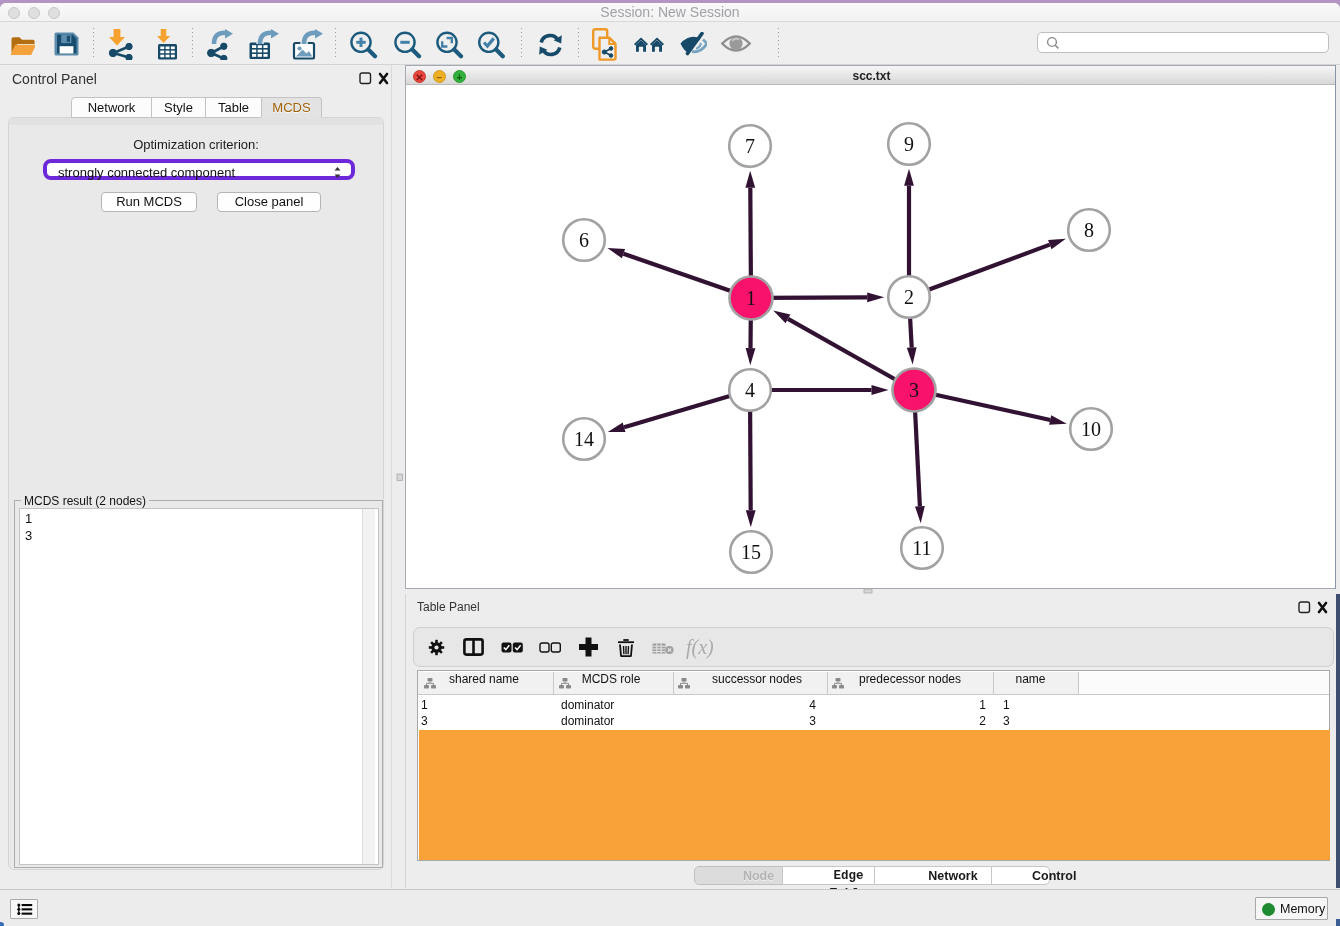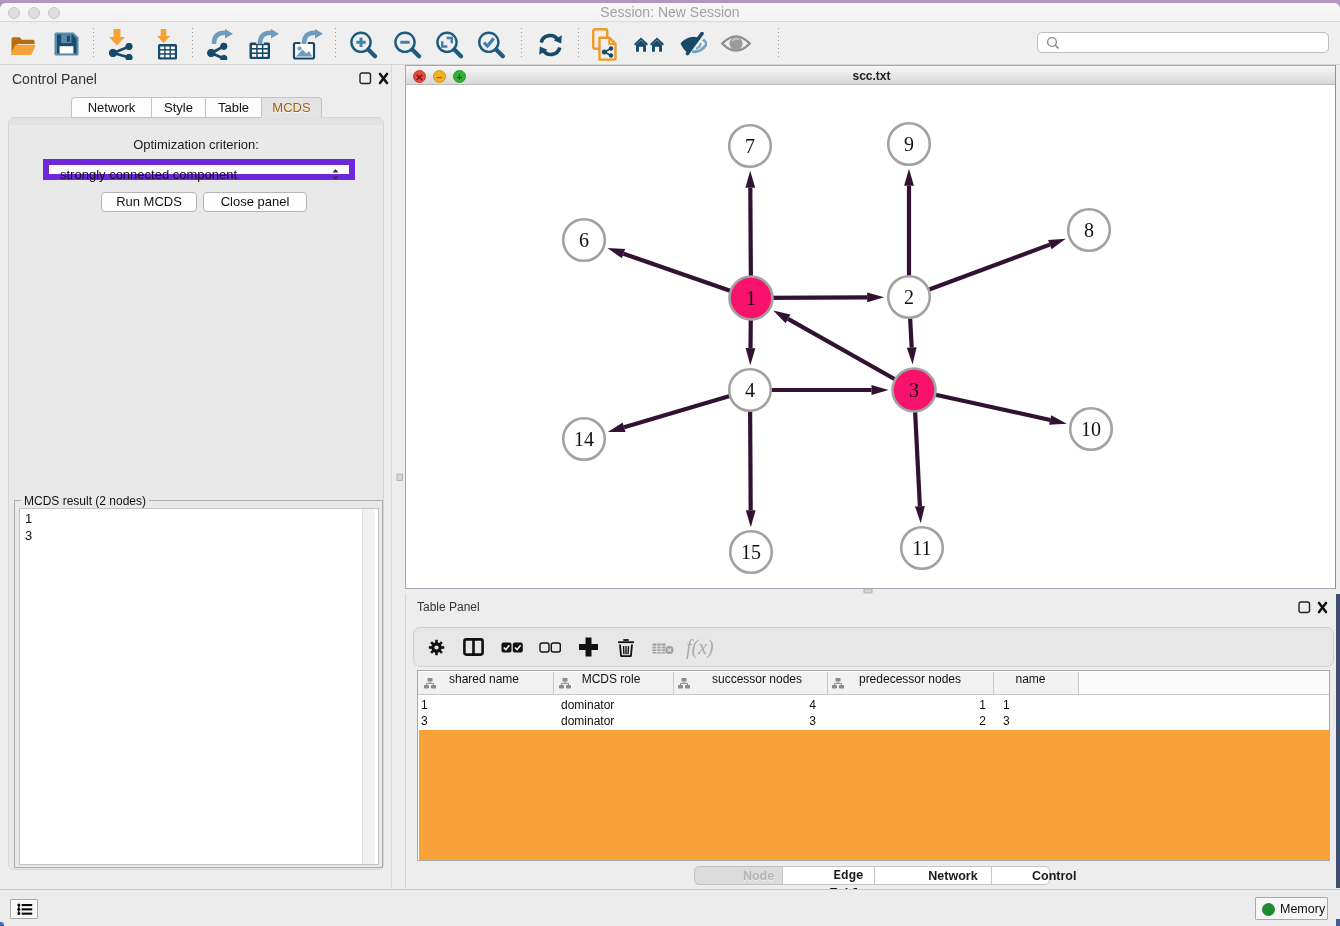--- a/index.html
+++ b/index.html
@@ -11,21 +11,21 @@
 .tl { position:absolute; width:12px; height:12px; border-radius:50%; top:4px; background:#DFDFDF; border:1px solid #C8C8C8; }
 #title-text { position:absolute; top:3px; left:0; width:1340px; text-align:center; font-size:14px; line-height:19px; color:#A2A0A6; }
 #toolbar { position:absolute; left:0; top:22px; width:1340px; height:43px; background:#EFEFEF; border-bottom:1px solid #D4D4D4; }
 .sep { position:absolute; top:6px; height:31px; width:1px; background-image:repeating-linear-gradient(#9A9A9A 0 1.5px, transparent 1.5px 4px); }
 #searchbox { position:absolute; left:1037px; top:32px; width:292px; height:21px; background:#FFF; border:1px solid #BEBEBE; border-radius:5px; }
 
 #cp-title { position:absolute; left:12px; top:66px; width:200px; font-size:14px; color:#333; line-height:26px; }
 #cp-body { position:absolute; left:8px; top:117px; width:376px; height:753px; background:#E9E9E9; border:1px solid #D5D5D5; border-radius:6px; }
 .cptab { position:absolute; top:97px; height:21px; border:1px solid #C3C3C3; background:#FCFCFC; font-size:13px; color:#111; text-align:center; line-height:20px; }
 #opt-label { position:absolute; left:8px; top:137px; width:376px; text-align:center; font-size:13px; color:#1A1A1A; }
-#opt-select { position:absolute; left:43px; top:159px; width:312px; height:21px; background:#FFF; border:6px solid #6d28d9; border-radius:0; font-size:13px; line-height:19px; color:#111; padding-left:11px; }
+#opt-select { position:absolute; left:43px; top:159px; width:312px; height:21px; background:#FFF; border:4px solid #6d28d9; border-radius:8px; font-size:13px; line-height:19px; color:#111; padding-left:11px; }
 .cpbtn { position:absolute; top:192px; height:20px; background:#FEFEFE; border:1px solid #B5B5B5; border-radius:4px; font-size:13px; color:#111; text-align:center; line-height:18px; }
 #fieldset { position:absolute; left:14px; top:500px; width:369px; height:368px; border:1px solid #ADADAD; }
 #fieldset-legend { position:absolute; left:21px; top:494px; background:#E9E9E9; padding:0 3px; font-size:12px; color:#111; }
 #fs-inner { position:absolute; left:19px; top:508px; width:360px; height:357px; background:#FFF; border:1px solid #C4C4C4; }
 #fs-scroll { position:absolute; left:342px; top:0px; width:13px; height:355px; background:#F2F2F2; border-left:1px solid #DCDCDC; }
 
 #netwin { position:absolute; left:405px; top:65px; width:931px; height:524px; background:#FFF; border:1px solid #A3A9B2; }
 #nettitle { position:absolute; left:405px; top:65px; width:931px; height:20px; background:linear-gradient(#F6F6F6,#D8D8D8); border:1px solid #A3A9B2; border-bottom:1px solid #B9B9B9; }
 .light { position:absolute; top:4px; width:13px; height:13px; border-radius:50%; font-size:10px; text-align:center; line-height:13px; font-weight:bold; }
 #nettitle-text { position:absolute; left:0; width:931px; text-align:center; font-size:12px; font-weight:700; color:#222; line-height:20px; }
@@ -229,21 +229,21 @@
 <div class="cptab" style="left:205px;width:57px;">Table</div>
 <div class="cptab" style="left:261px;width:61px;border-radius:0 4px 0 0;background:#E3E3E3;color:#a16207;border-bottom-color:#E3E3E3;text-shadow:0 1px 0 #F8F8F8;">MCDS</div>
 <div id="opt-label">Optimization criterion:</div>
 <div id="opt-select">strongly connected component
   <svg width="9" height="13" style="position:absolute;right:9px;top:3px;" viewBox="0 0 9 13">
       <path d="M1.5 4.6 L4.5 1 L7.5 4.6 Z" fill="#333"></path>
       <path d="M1.5 8.4 L4.5 12 L7.5 8.4 Z" fill="#333"></path>
     </svg>
 </div>
 <div class="cpbtn" style="left:93px;width:96px;margin-left:8px;">Run MCDS</div>
-<div class="cpbtn" style="left:203px;width:104px;">Close panel</div>
+<div class="cpbtn" style="left:217px;width:104px;">Close panel</div>
 <div id="fieldset"></div>
 <div id="fieldset-legend">MCDS result (2 nodes)</div>
 <div id="fs-inner">
   <div style="position:absolute;left:5px;top:2px;font-size:13px;color:#111;line-height:16.5px;">1<br>3</div>
   <div id="fs-scroll"></div>
 </div>
 
 <svg class="abs" style="left:396px;top:473px;" width="8" height="9" viewBox="0 0 8 9">
     <rect x="1" y="1" width="5.5" height="6.5" fill="#D6D6D6" stroke="#ABABAB" stroke-width="0.8"></rect>
   </svg>

